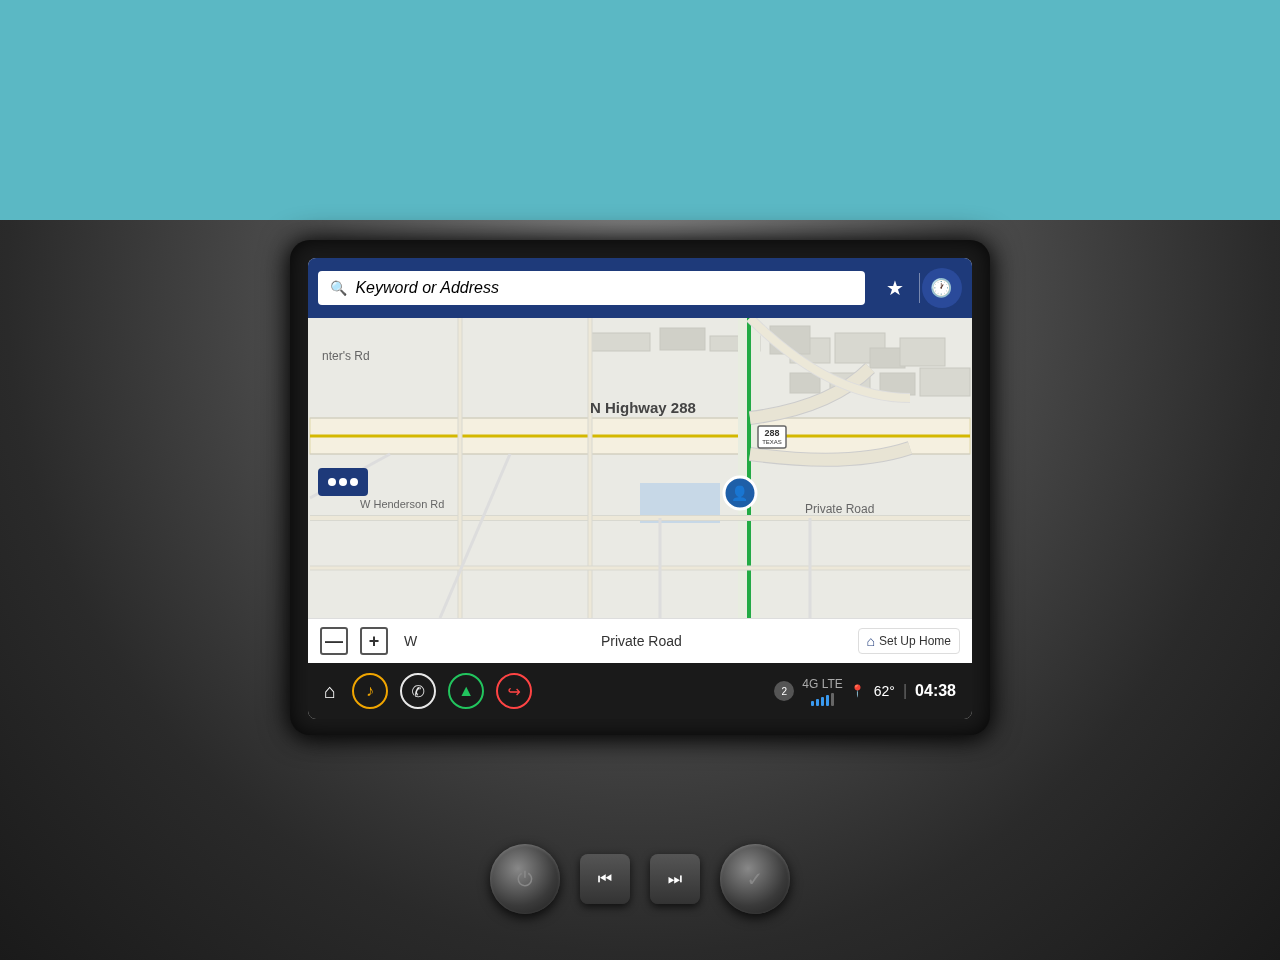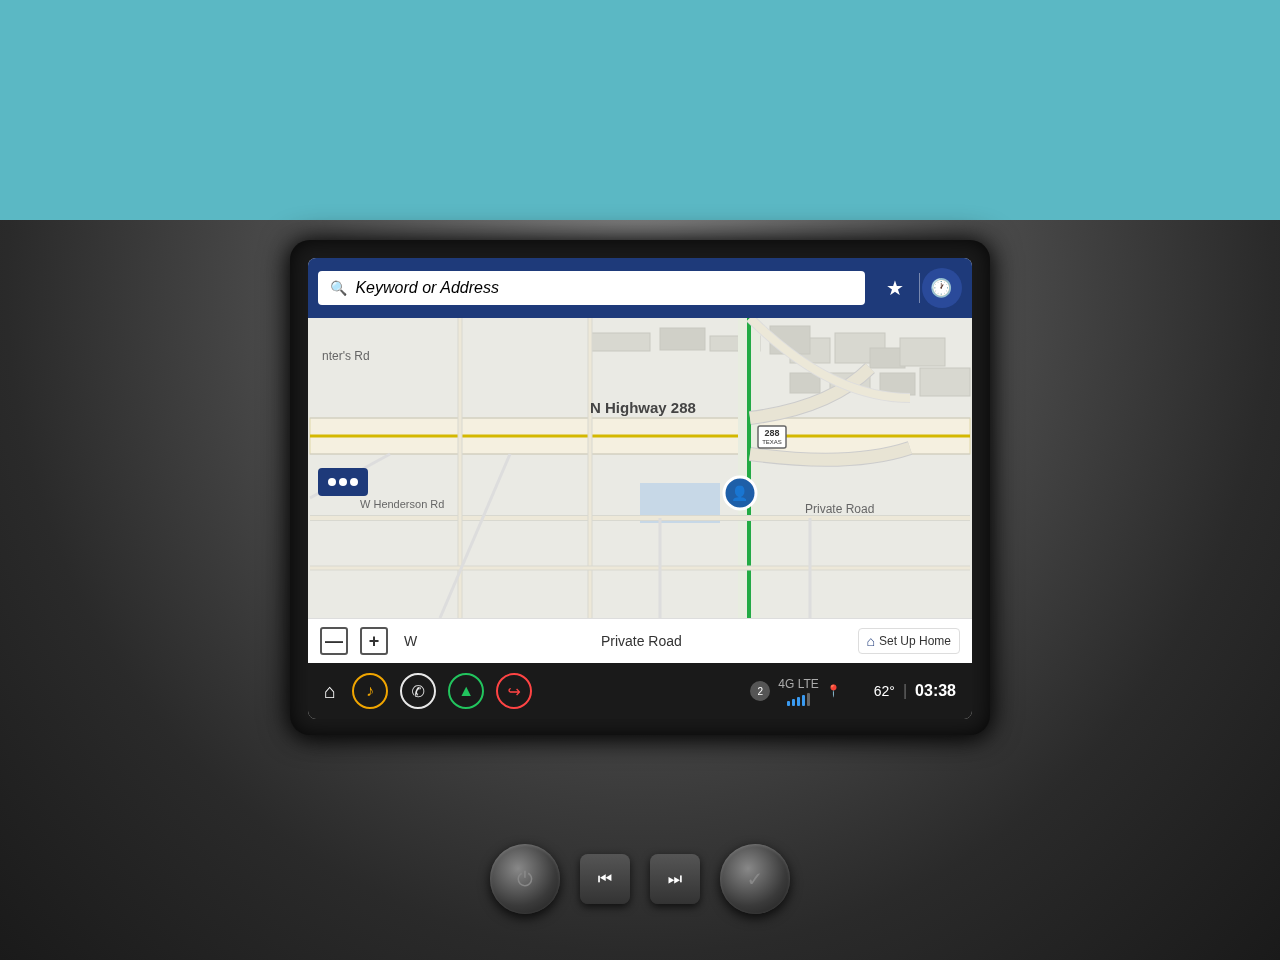--- a/index.html
+++ b/index.html
@@ -280,21 +280,20 @@
     }
 
     .location-icon {
       color: #aaa;
       font-size: 12px;
     }
 
     .temp-label {
       color: white;
       font-size: 14px;
-      margin-left: 24px;
     }
 
     .divider-bar {
       color: #666;
       font-size: 16px;
     }
 
     .time-label {
       color: white;
       font-size: 16px;
@@ -489,21 +488,21 @@
               <div class="signal-bar" style="height:5px"></div>
               <div class="signal-bar" style="height:7px"></div>
               <div class="signal-bar" style="height:9px"></div>
               <div class="signal-bar" style="height:11px"></div>
               <div class="signal-bar" style="height:13px;background:#666;"></div>
             </div>
           </div>
           <span class="location-icon">📍</span>
           <span class="temp-label">62°</span>
           <span class="divider-bar">|</span>
-          <span class="time-label">03:38</span>
+          <span class="time-label">04:38</span>
         </div>
       </div>
 
     </div>
   </div>
 
   <div class="bottom-controls" style="bottom: 30px;">
     <div class="ctrl-knob">
       <span style="color:#888;font-size:20px;">⏻</span>
     </div>

